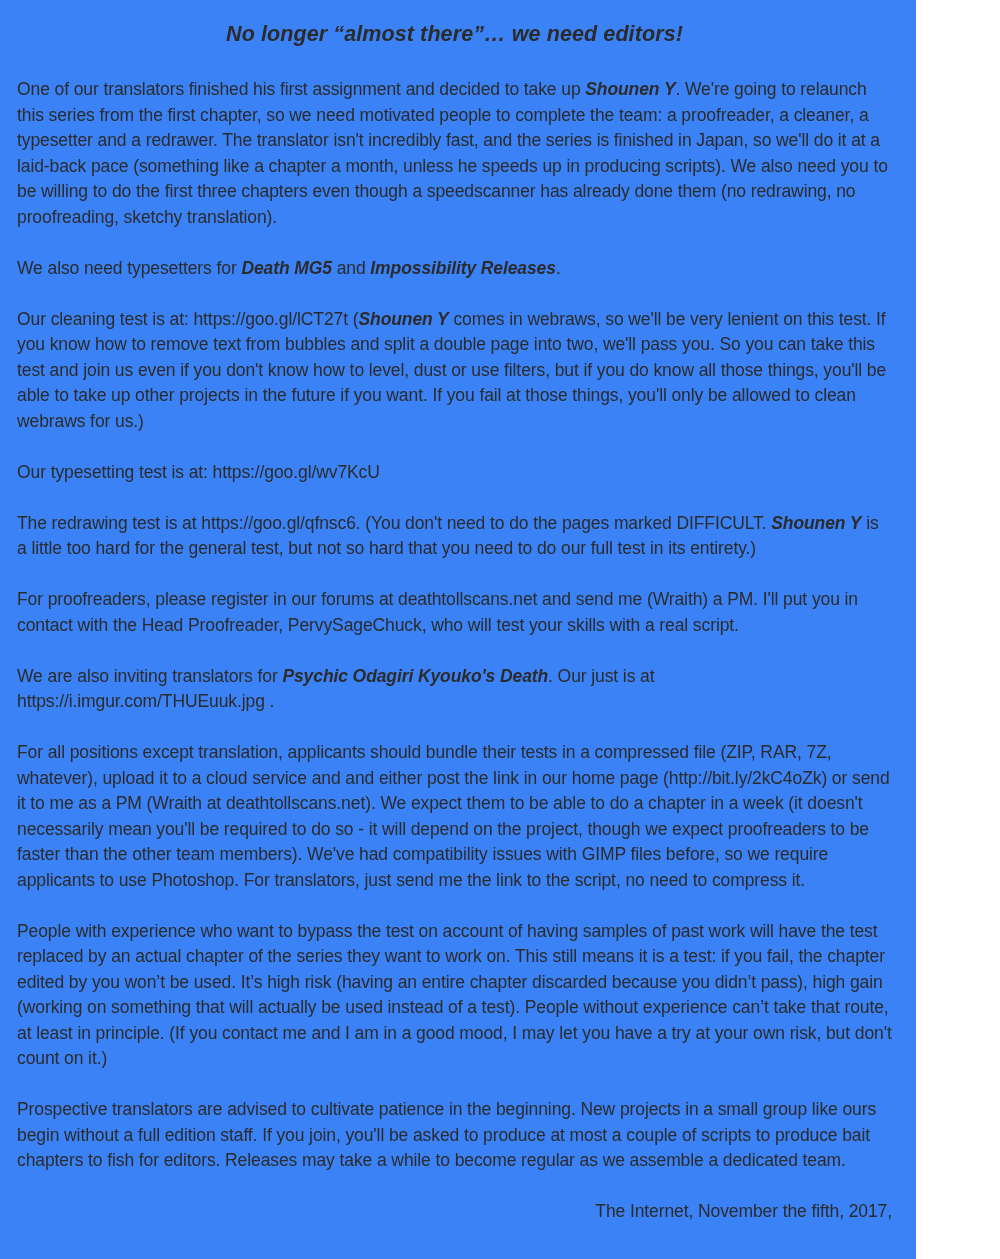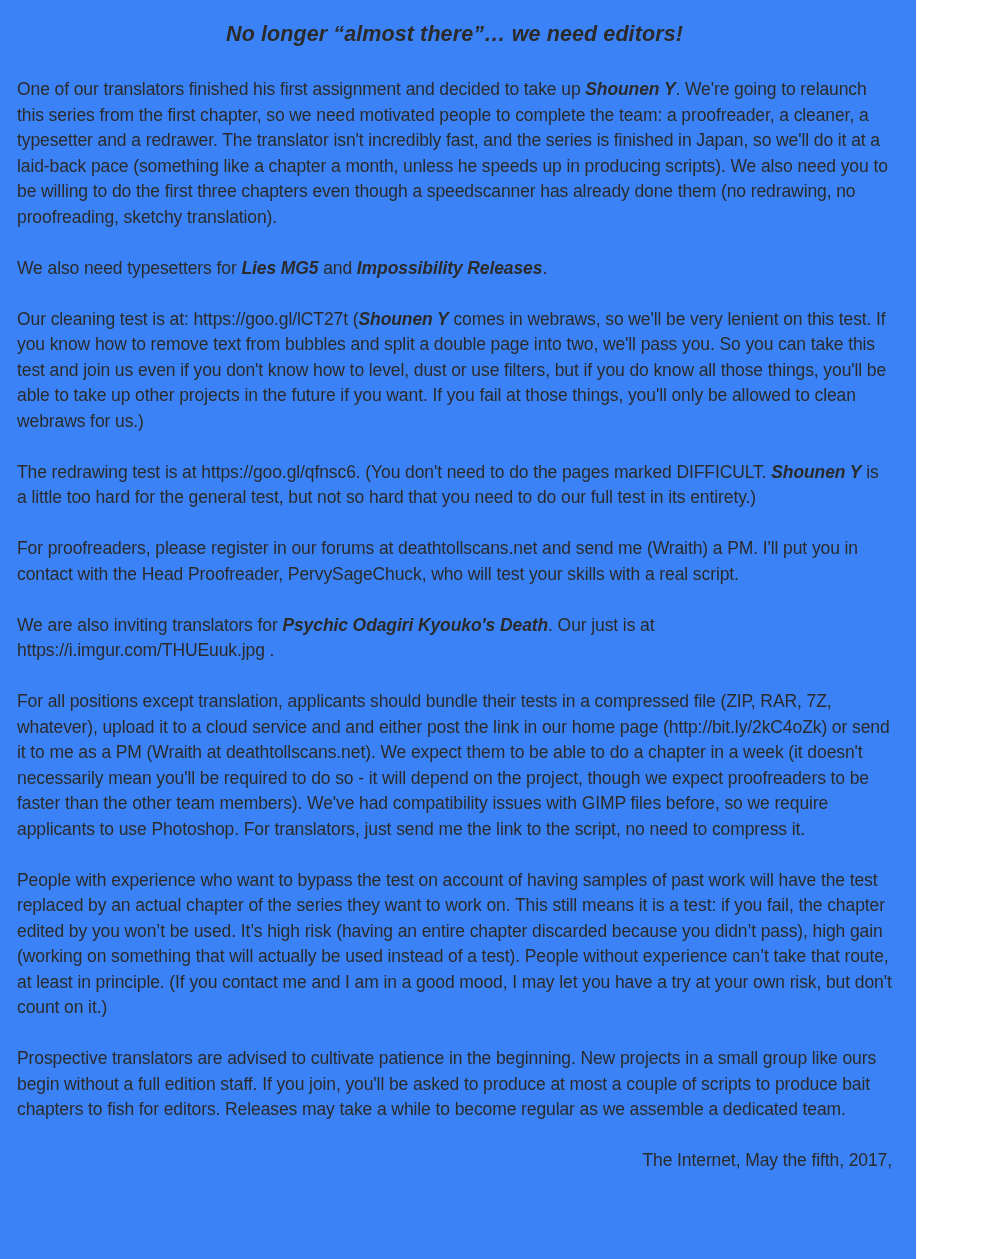--- a/index.html
+++ b/index.html
@@ -50,28 +50,29 @@
 </style>
 </head>
 <body>
 
 <div class="page">
 
   <h1 class="doc-title">No longer “almost there”…  we need editors!</h1>
 
   <div>
     <p class="para"><span>One of our translators finished his first assignment and decided to take up </span><strong class="series-name">Shounen Y</strong><span>. We're going to relaunch this series from the first chapter, so we need motivated people to complete the team: a proofreader, a cleaner, a typesetter and a redrawer. The translator isn't incredibly fast, and the series is finished in Japan, so we'll do it at a laid-back pace (something like a chapter a month, unless he speeds up in producing scripts). We also need you to be willing to do the first three chapters even though a speedscanner has already done them (no redrawing, no proofreading, sketchy translation).</span></p>
-    <p class="para"><span>We also need typesetters for </span><strong class="series-name">Lies MG5</strong><span> and </span><strong class="series-name">Impossibility Releases</strong><span>.</span></p>
+    <p class="para"><span>We also need typesetters for </span><strong class="series-name">Death MG5</strong><span> and </span><strong class="series-name">Impossibility Releases</strong><span>.</span></p>
     <p class="para"><span>Our cleaning test is at: https://goo.gl/lCT27t (</span><strong class="series-name">Shounen Y</strong><span> comes in webraws, so we'll be very lenient on this test. If you know how to remove text from bubbles and split a double page into two, we'll pass you. So you can take this test and join us even if you don't know how to level, dust or use filters, but if you do know all those things, you'll be able to take up other projects in the future if you want. If you fail at those things, you'll only be allowed to clean webraws for us.)</span></p>
+    <p class="para"><span>Our typesetting test is at: https://goo.gl/wv7KcU</span></p>
     <p class="para"><span>The redrawing test is at https://goo.gl/qfnsc6. (You don't need to do the pages marked DIFFICULT. </span><strong class="series-name">Shounen Y</strong><span> is a little too hard for the general test, but not so hard that you need to do our full test in its entirety.)</span></p>
     <p class="para"><span>For proofreaders, please register in our forums at deathtollscans.net and send me (Wraith) a PM. I'll put you in contact with the Head Proofreader, PervySageChuck, who will test your skills with a real script.</span></p>
     <p class="para"><span>We are also inviting translators for </span><strong class="series-name">Psychic Odagiri Kyouko's Death</strong><span>. Our just is at https://i.imgur.com/THUEuuk.jpg .</span></p>
     <p class="para"><span>For all positions except translation, applicants should bundle their tests in a compressed file (ZIP, RAR, 7Z, whatever), upload it to a cloud service and and either post the link in our home page (http://bit.ly/2kC4oZk) or send it to me as a PM (Wraith at deathtollscans.net). We expect them to be able to do a chapter in a week (it doesn't necessarily mean you'll be required to do so - it will depend on the project, though we expect proofreaders to be faster than the other team members). We've had compatibility issues with GIMP files before, so we require applicants to use Photoshop. For translators, just send me the link to the script, no need to compress it.</span></p>
     <p class="para"><span>People with experience who want to bypass the test on account of having samples of past work will have the test replaced by an actual chapter of the series they want to work on. This still means it is a test: if you fail, the chapter edited by you won’t be used. It’s high risk (having an entire chapter discarded because you didn’t pass), high gain (working on something that will actually be used instead of a test). People without experience can’t take that route, at least in principle. (If you contact me and I am in a good mood, I may let you have a try at your own risk, but don't count on it.)</span></p>
     <p class="para"><span>Prospective translators are advised to cultivate patience in the beginning. New projects in a small group like ours begin without a full edition staff. If you join, you'll be asked to produce at most a couple of scripts to produce bait chapters to fish for editors. Releases may take a while to become regular as we assemble a dedicated team.</span></p>
   </div>
 
-  <p class="para dateline">The Internet, May the fifth, 2017,</p>
+  <p class="para dateline">The Internet, November the fifth, 2017,</p>
 
   <div class="signature">
   </div>
 
 </div>
 
 </body></html>

